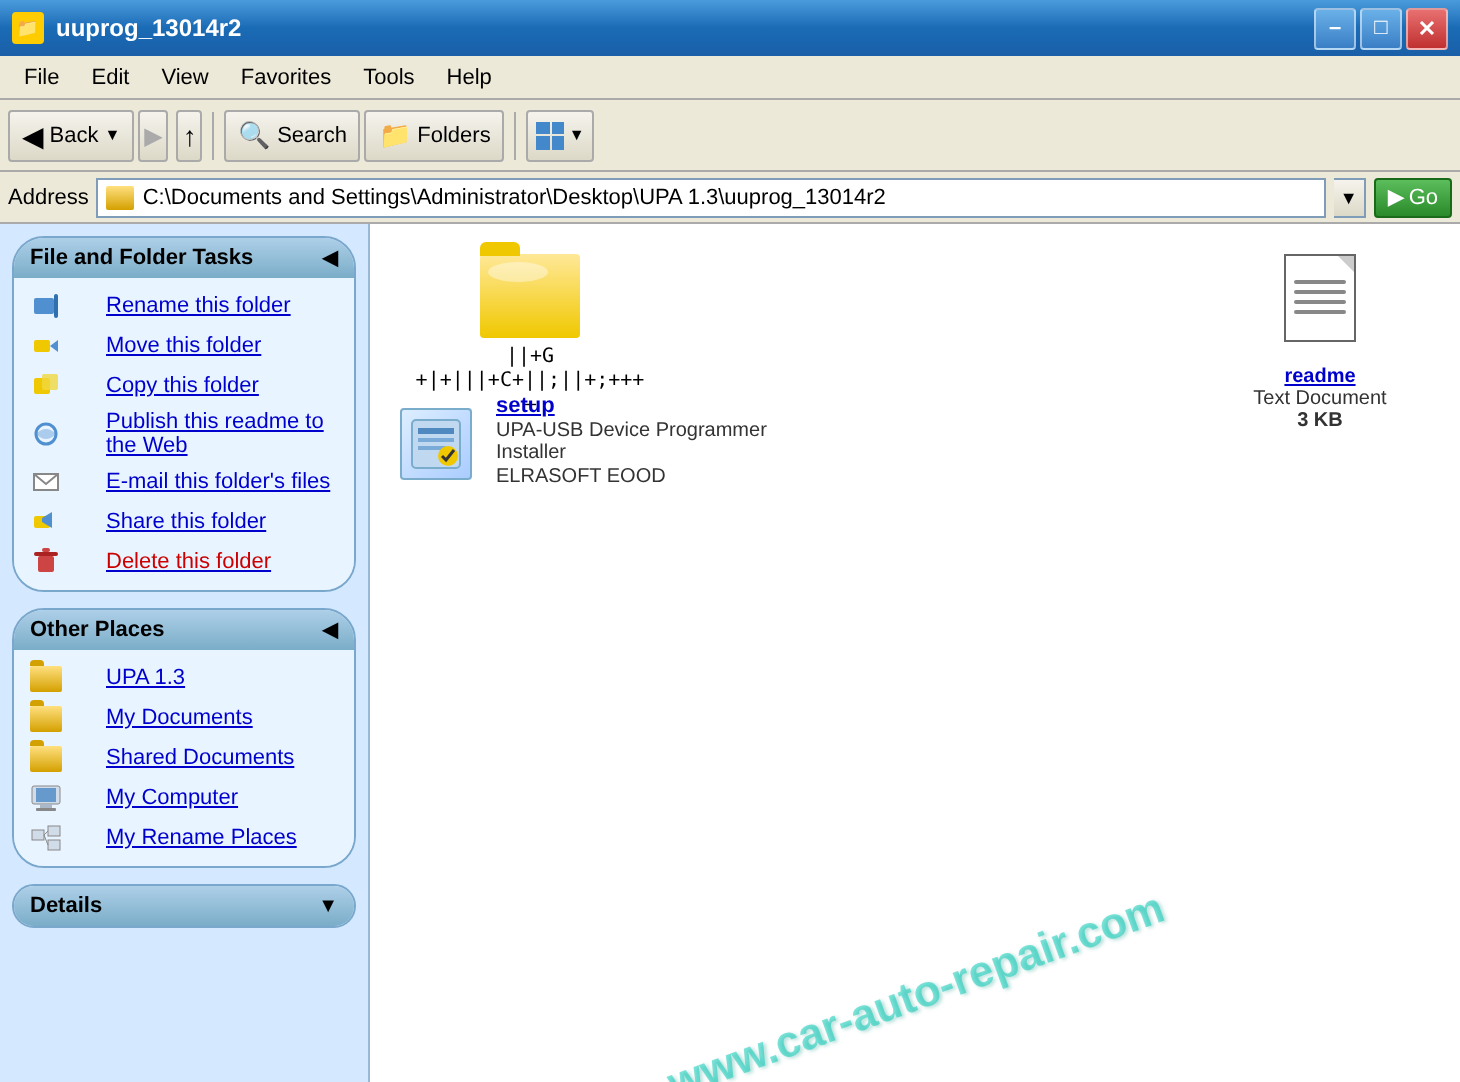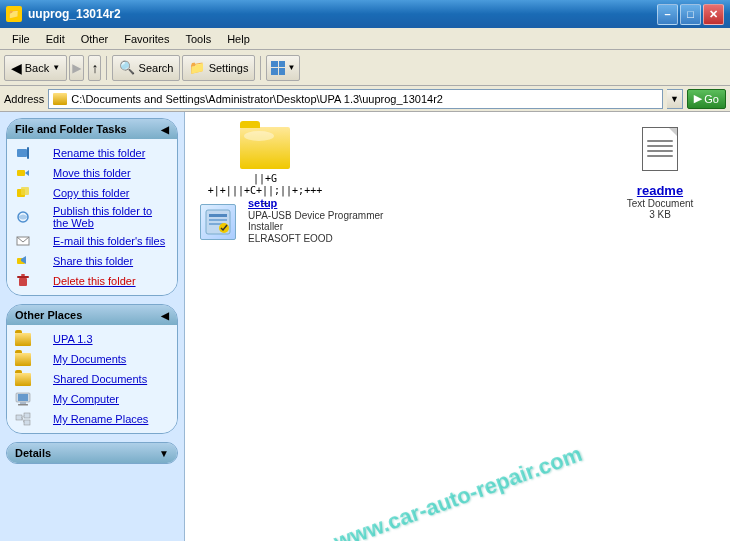--- a/index.html
+++ b/index.html
@@ -401,32 +401,33 @@
       left: 4px;
       right: 4px;
     }
     .readme-line {
       height: 2px;
       background: #888;
       margin-bottom: 3px;
       border-radius: 1px;
     }
     .readme-details .name {
-      font-size: 13px;
+      font-size: 10px;
       font-weight: bold;
       color: #0000cc;
       text-decoration: underline;
     }
     .readme-details .type {
       font-size: 10px;
       color: #333;
     }
     .readme-details .size {
       font-size: 10px;
       color: #333;
+      font-weight: bold;
     }
 
     
     .watermark {
       position: absolute;
       bottom: 30px;
       left: 50%;
       transform: translateX(-50%) rotate(-20deg);
       color: rgba(0, 200, 180, 0.5);
       font-size: 22px;
@@ -458,21 +459,21 @@
   <div class="title-bar-buttons">
     <div class="title-btn">–</div>
     <div class="title-btn">□</div>
     <div class="title-btn close">✕</div>
   </div>
 </div>
 
 <div class="menu-bar">
   <span class="menu-item">File</span>
   <span class="menu-item">Edit</span>
-  <span class="menu-item">Other</span>
+  <span class="menu-item">View</span>
   <span class="menu-item">Favorites</span>
   <span class="menu-item">Tools</span>
   <span class="menu-item">Help</span>
 </div>
 
 <div class="toolbar">
   <div class="toolbar-btn">
     <span class="back-arrow">◀</span>
     <span>Back</span>
     <span style="font-size:8px;">▼</span>
@@ -483,21 +484,21 @@
   <div class="nav-arrow-btn" style="margin-left:2px;">
     <span style="font-size:14px;">↑</span>
   </div>
   <div class="toolbar-sep"></div>
   <div class="toolbar-btn">
     <span style="font-size:13px;">🔍</span>
     <span>Search</span>
   </div>
   <div class="toolbar-btn">
     <span style="font-size:13px;">📁</span>
-    <span>Settings</span>
+    <span>Folders</span>
   </div>
   <div class="toolbar-sep"></div>
   <div class="views-btn">
     <div class="grid-icon">
       <div class="grid-cell"></div>
       <div class="grid-cell"></div>
       <div class="grid-cell"></div>
       <div class="grid-cell"></div>
     </div>
     <span style="font-size:8px;">▼</span>
@@ -554,21 +555,21 @@
           </div>
           <span>Copy this folder</span>
         </div>
         <div class="sidebar-item">
           <div class="sidebar-item-icon">
             <svg width="14" height="14" viewBox="0 0 14 14">
                 <circle cx="7" cy="7" r="5" fill="none" stroke="#5090d0" stroke-width="1.5"></circle>
                 <path d="M2 7 Q7 2 12 7 Q7 12 2 7" fill="#5090d0" opacity="0.4"></path>
               </svg>
           </div>
-          <span>Publish this folder to the Web</span>
+          <span>Publish this readme to the Web</span>
         </div>
         <div class="sidebar-item">
           <div class="sidebar-item-icon">
             <svg width="14" height="14" viewBox="0 0 14 14">
                 <rect x="1" y="3" width="12" height="8" fill="#fff" stroke="#888" stroke-width="1"></rect>
                 <path d="M1 3 L7 8 L13 3" fill="none" stroke="#888" stroke-width="1"></path>
               </svg>
           </div>
           <span>E-mail this folder's files</span>
         </div>

